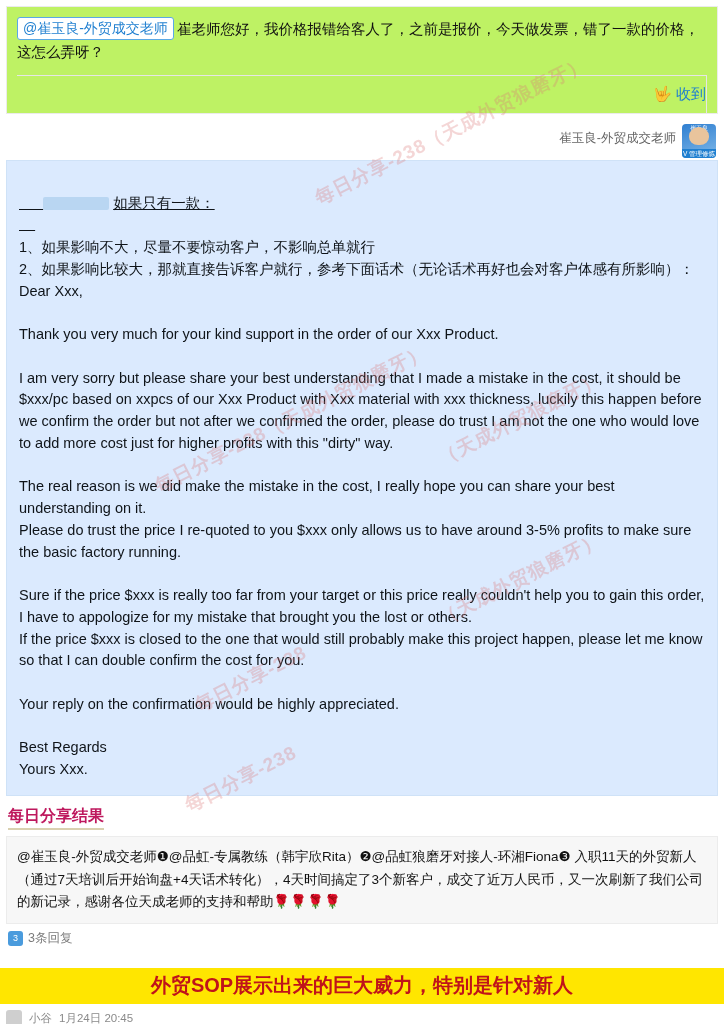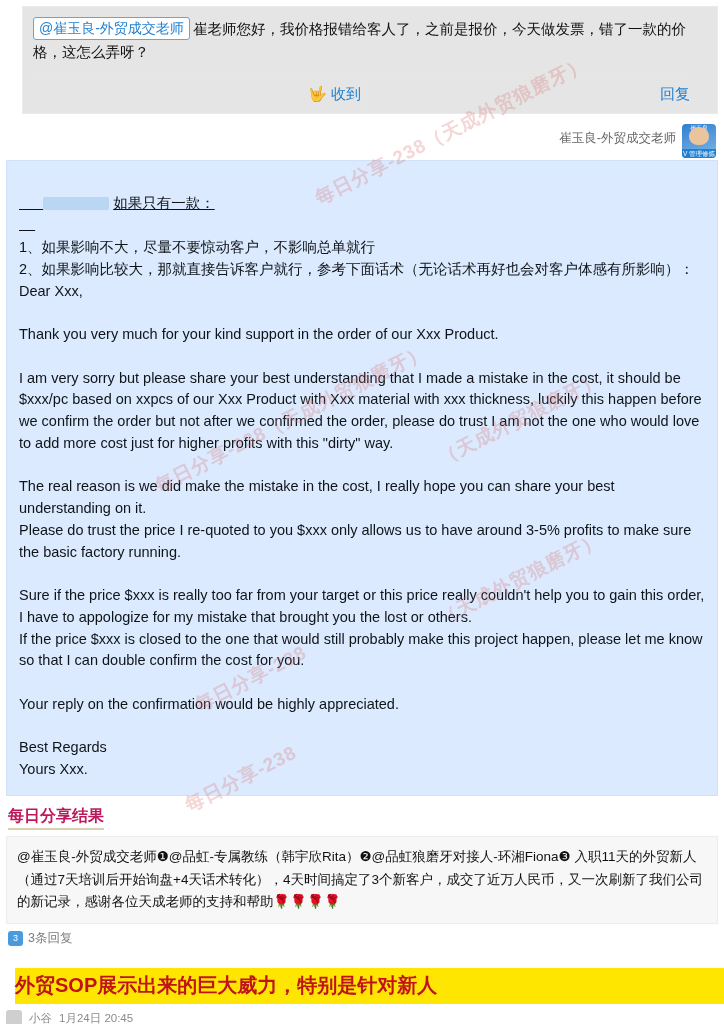--- a/index.html
+++ b/index.html
@@ -23,24 +23,24 @@
   .title-line {
     font-size: 17px;
     font-weight: bold;
     line-height: 1.42;
     color: #000;
     letter-spacing: -0.2px;
   }
 
   
   .q-card {
-    margin: 6px 6px 0 22px;
-    background: #e5e5e5;
+    margin: 6px 6px 0 6px;
+    background: #bef264;
     border: 1px solid #ebebeb;
-    padding: 10px 27px 0 10px;
+    padding: 10px 10px 0 10px;
   }
   .q-body {
     font-size: 14.5px;
     line-height: 1.62;
     color: #111;
   }
   .mention {
     display: inline-block;
     border: 1px solid #5aa9e6;
     color: #1f7fd0;
@@ -169,24 +169,23 @@
     text-align: center;
   }
   .banner {
     position: absolute;
     left: 0; right: 0;
     bottom: 26px;
     background: #ffe600;
     color: #c0131a;
     font-weight: bold;
     font-size: 20px;
-    text-align: left;
+    text-align: center;
     padding: 4px 0 5px 0;
     letter-spacing: 0px;
-    margin-left: 15px;
   }
   .footer {
     position: absolute;
     left: 0; right: 0; bottom: 0;
     height: 24px;
     display: flex;
     align-items: center;
     gap: 7px;
     padding-left: 6px;
     font-size: 11.5px;
@@ -231,21 +230,20 @@
 
   <div class="q-card">
     <div class="q-body">
       <span class="mention">@崔玉良-外贸成交老师</span><span>崔老师您好，我价格报错给客人了，之前是报价，今天做发票，错了一款的价格，这怎么弄呀？</span>
     </div>
     <div class="q-actions">
       <div class="act">
         <span class="hand-icon">🤟</span><span>收到</span>
       </div>
       <div class="sep"></div>
-      <div class="act">回复</div>
     </div>
   </div>
 
   <div class="author-row">
     <div class="author-name">崔玉良-外贸成交老师</div>
     <div class="avatar">
       <div class="name-chip">崔玉良</div>
       <div class="face"></div>
       <div class="badge">V 管理修炼</div>
     </div>

